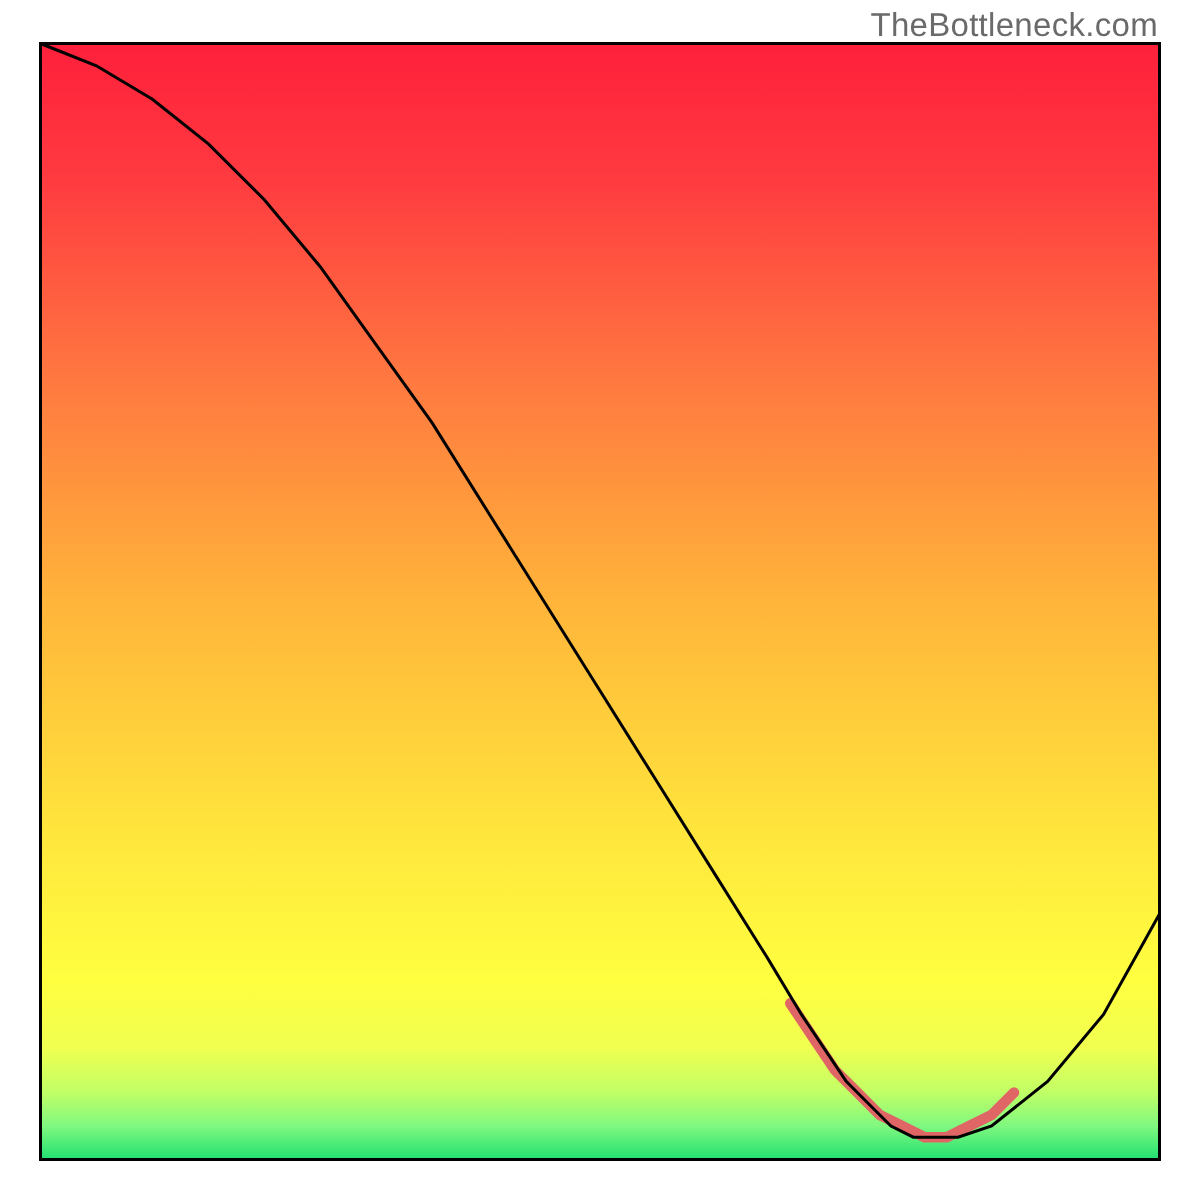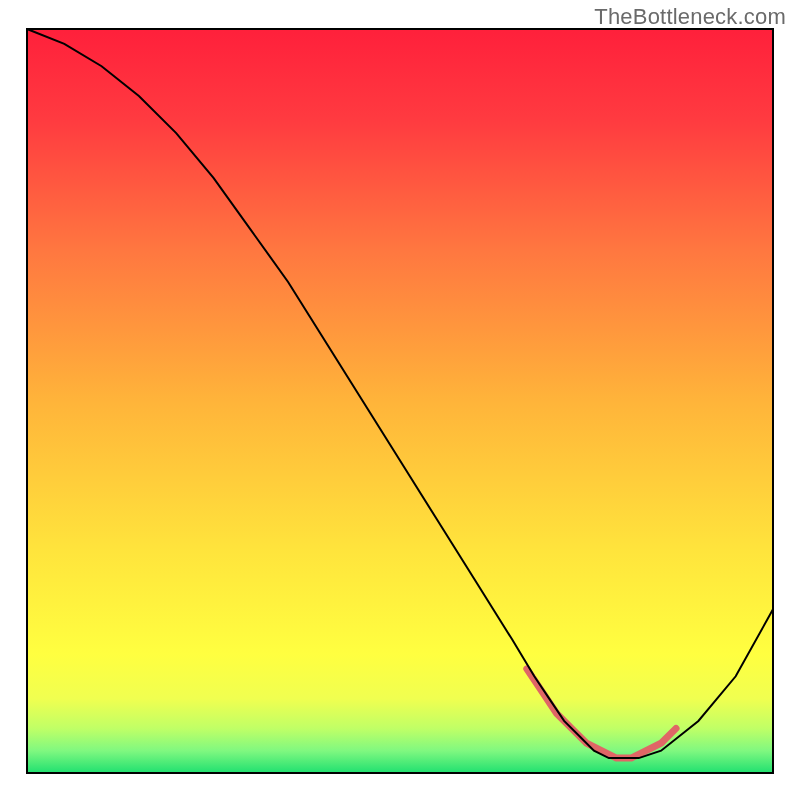--- a/index.html
+++ b/index.html
@@ -12,21 +12,21 @@
     overflow: hidden;
   }
   .canvas-wrap {
     position: relative;
     width: 800px;
     height: 800px;
   }
   .watermark {
     position: absolute;
     top: 4px;
-    right: 14px;
+    right: 28px;
     color: #6a6a6a;
     font-size: 22px;
     font-weight: 400;
     letter-spacing: 0.2px;
     z-index: 10;
   }
   svg {
     display: block;
   }
 </style>

